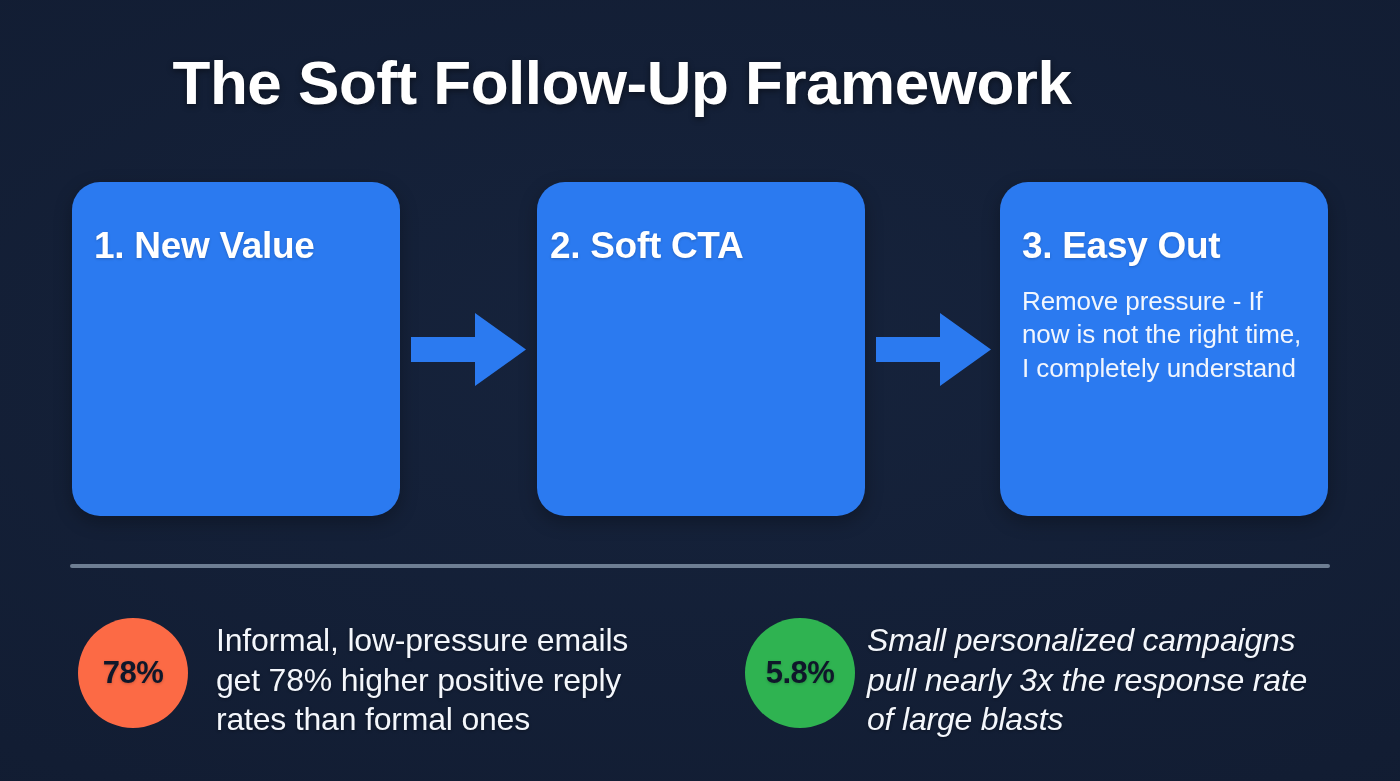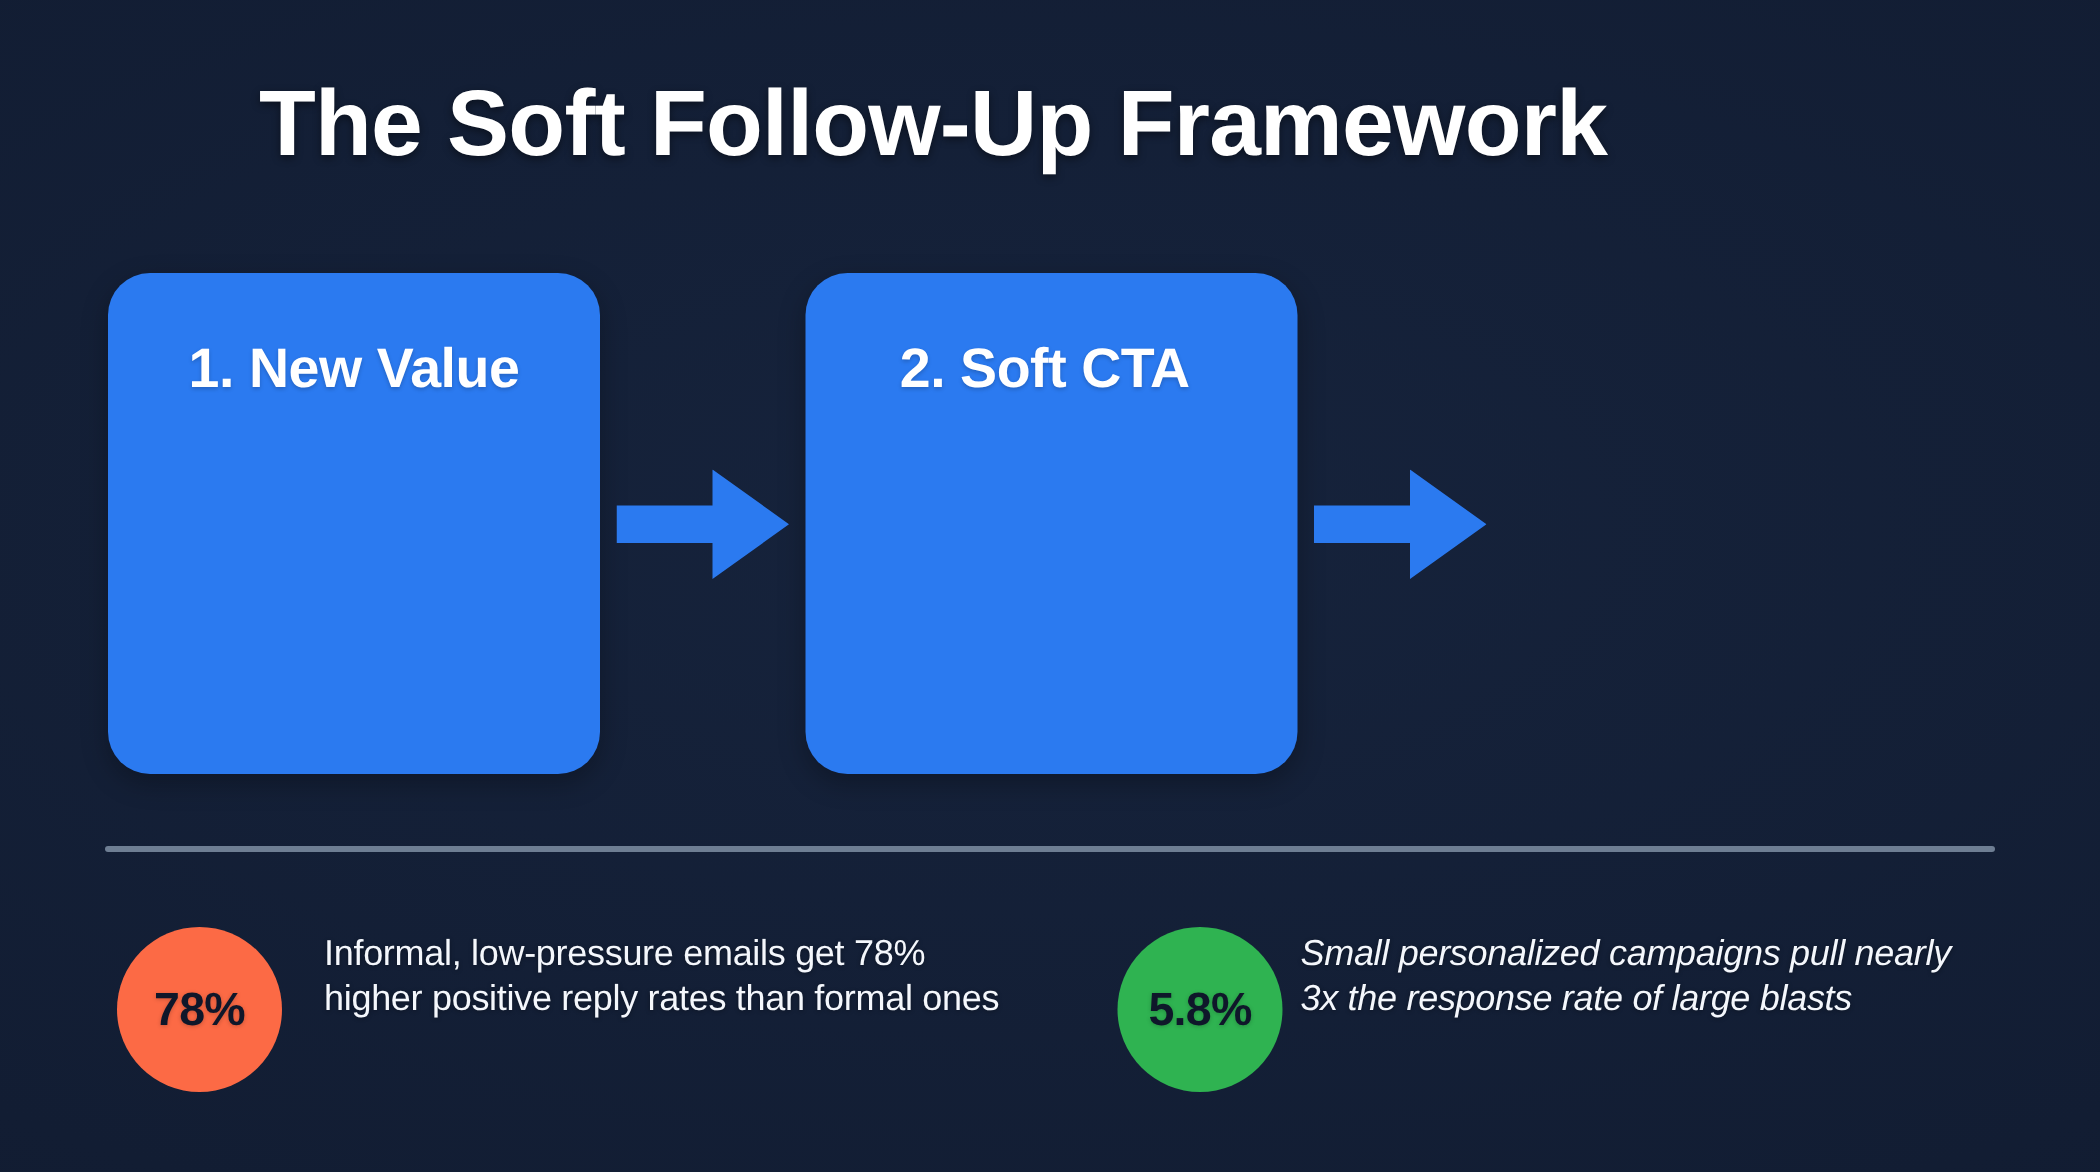--- a/index.html
+++ b/index.html
@@ -50,21 +50,21 @@
   }
 
   .card {
     position: absolute;
     top: 0;
     width: 328px;
     height: 334px;
     background: #2b7af0;
     border-radius: 28px;
     padding: 44px 22px 20px 22px;
-    text-align: center;
+    text-align: left;
     box-shadow: 0 6px 18px rgba(0,0,0,0.28);
   }
   .card.c1 { left: 0px; }
   .card.c2 { left: 465px; padding-left: 13px; }
   .card.c3 { left: 928px; }
 
   .card-title {
     font-size: 37px;
     font-weight: bold;
     color: #ffffff;
@@ -137,21 +137,21 @@
     letter-spacing: -0.5px;
     margin-top: 0px;
     text-shadow: 0 1px 3px rgba(0,0,0,0.22);
   }
   .stat.s1 .stat-circle { background: #fc6a45; }
   .stat.s2 .stat-circle { background: #2fb351; }
 
   .stat-text {
     margin-left: 28px;
     margin-top: 3px;
-    font-size: 24px;
+    font-size: 32px;
     line-height: 1.24;
     color: #f4f7fc;
     letter-spacing: -0.2px;
     text-shadow: 0 1px 3px rgba(0,0,0,0.35);
   }
   .stat.s2 .stat-text { margin-left: 12px; width: 460px; font-style: italic; }
   .stat.s1 .stat-text { width: 470px; }
 </style>
 </head>
 <body>
@@ -163,20 +163,24 @@
   <div class="steps">
 
     <div class="card c1">
       <div class="card-title">1. New Value</div>
     </div>
 
     <div class="card c2">
       <div class="card-title">2. Soft CTA</div>
     </div>
 
+    <div class="card c3">
+      <div class="card-title">3. Easy Out</div>
+      <div class="card-body">Remove pressure - If now is not the right time, I completely understand</div>
+    </div>
 
   </div>
 
   <div class="arrow a1">
     <svg viewBox="0 0 115 73" xmlns="http://www.w3.org/2000/svg">
       <polygon points="0,24 64,24 64,0 115,36.5 64,73 64,49 0,49" fill="#2b7af0"></polygon>
     </svg>
   </div>
 
   <div class="arrow a2">

